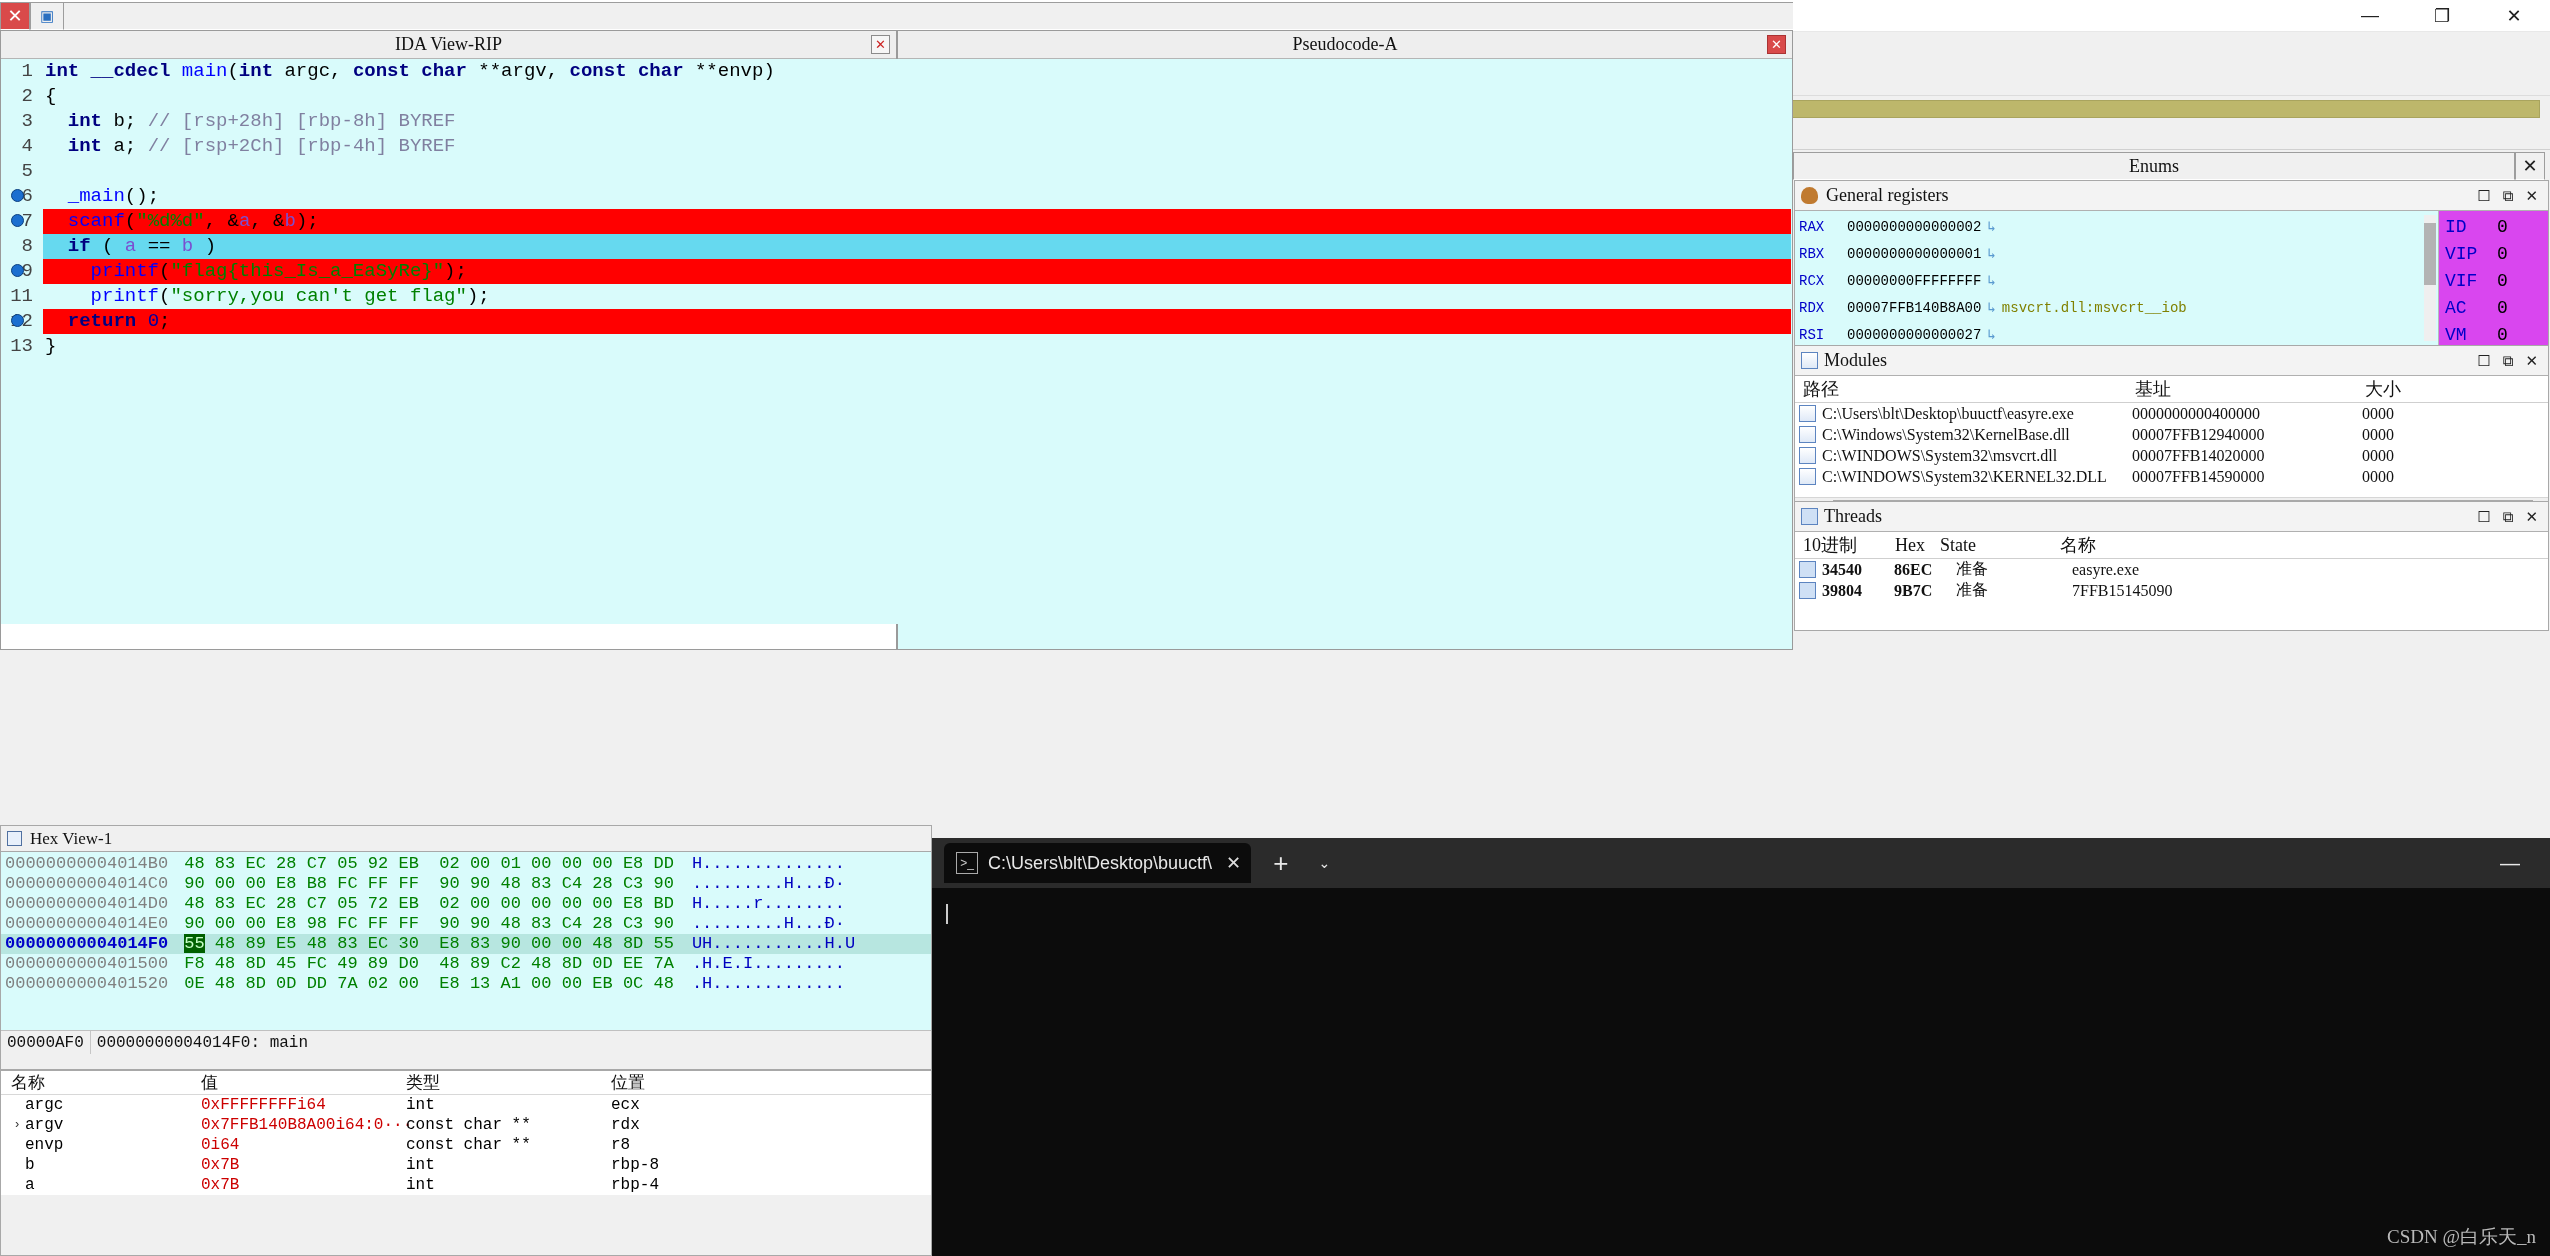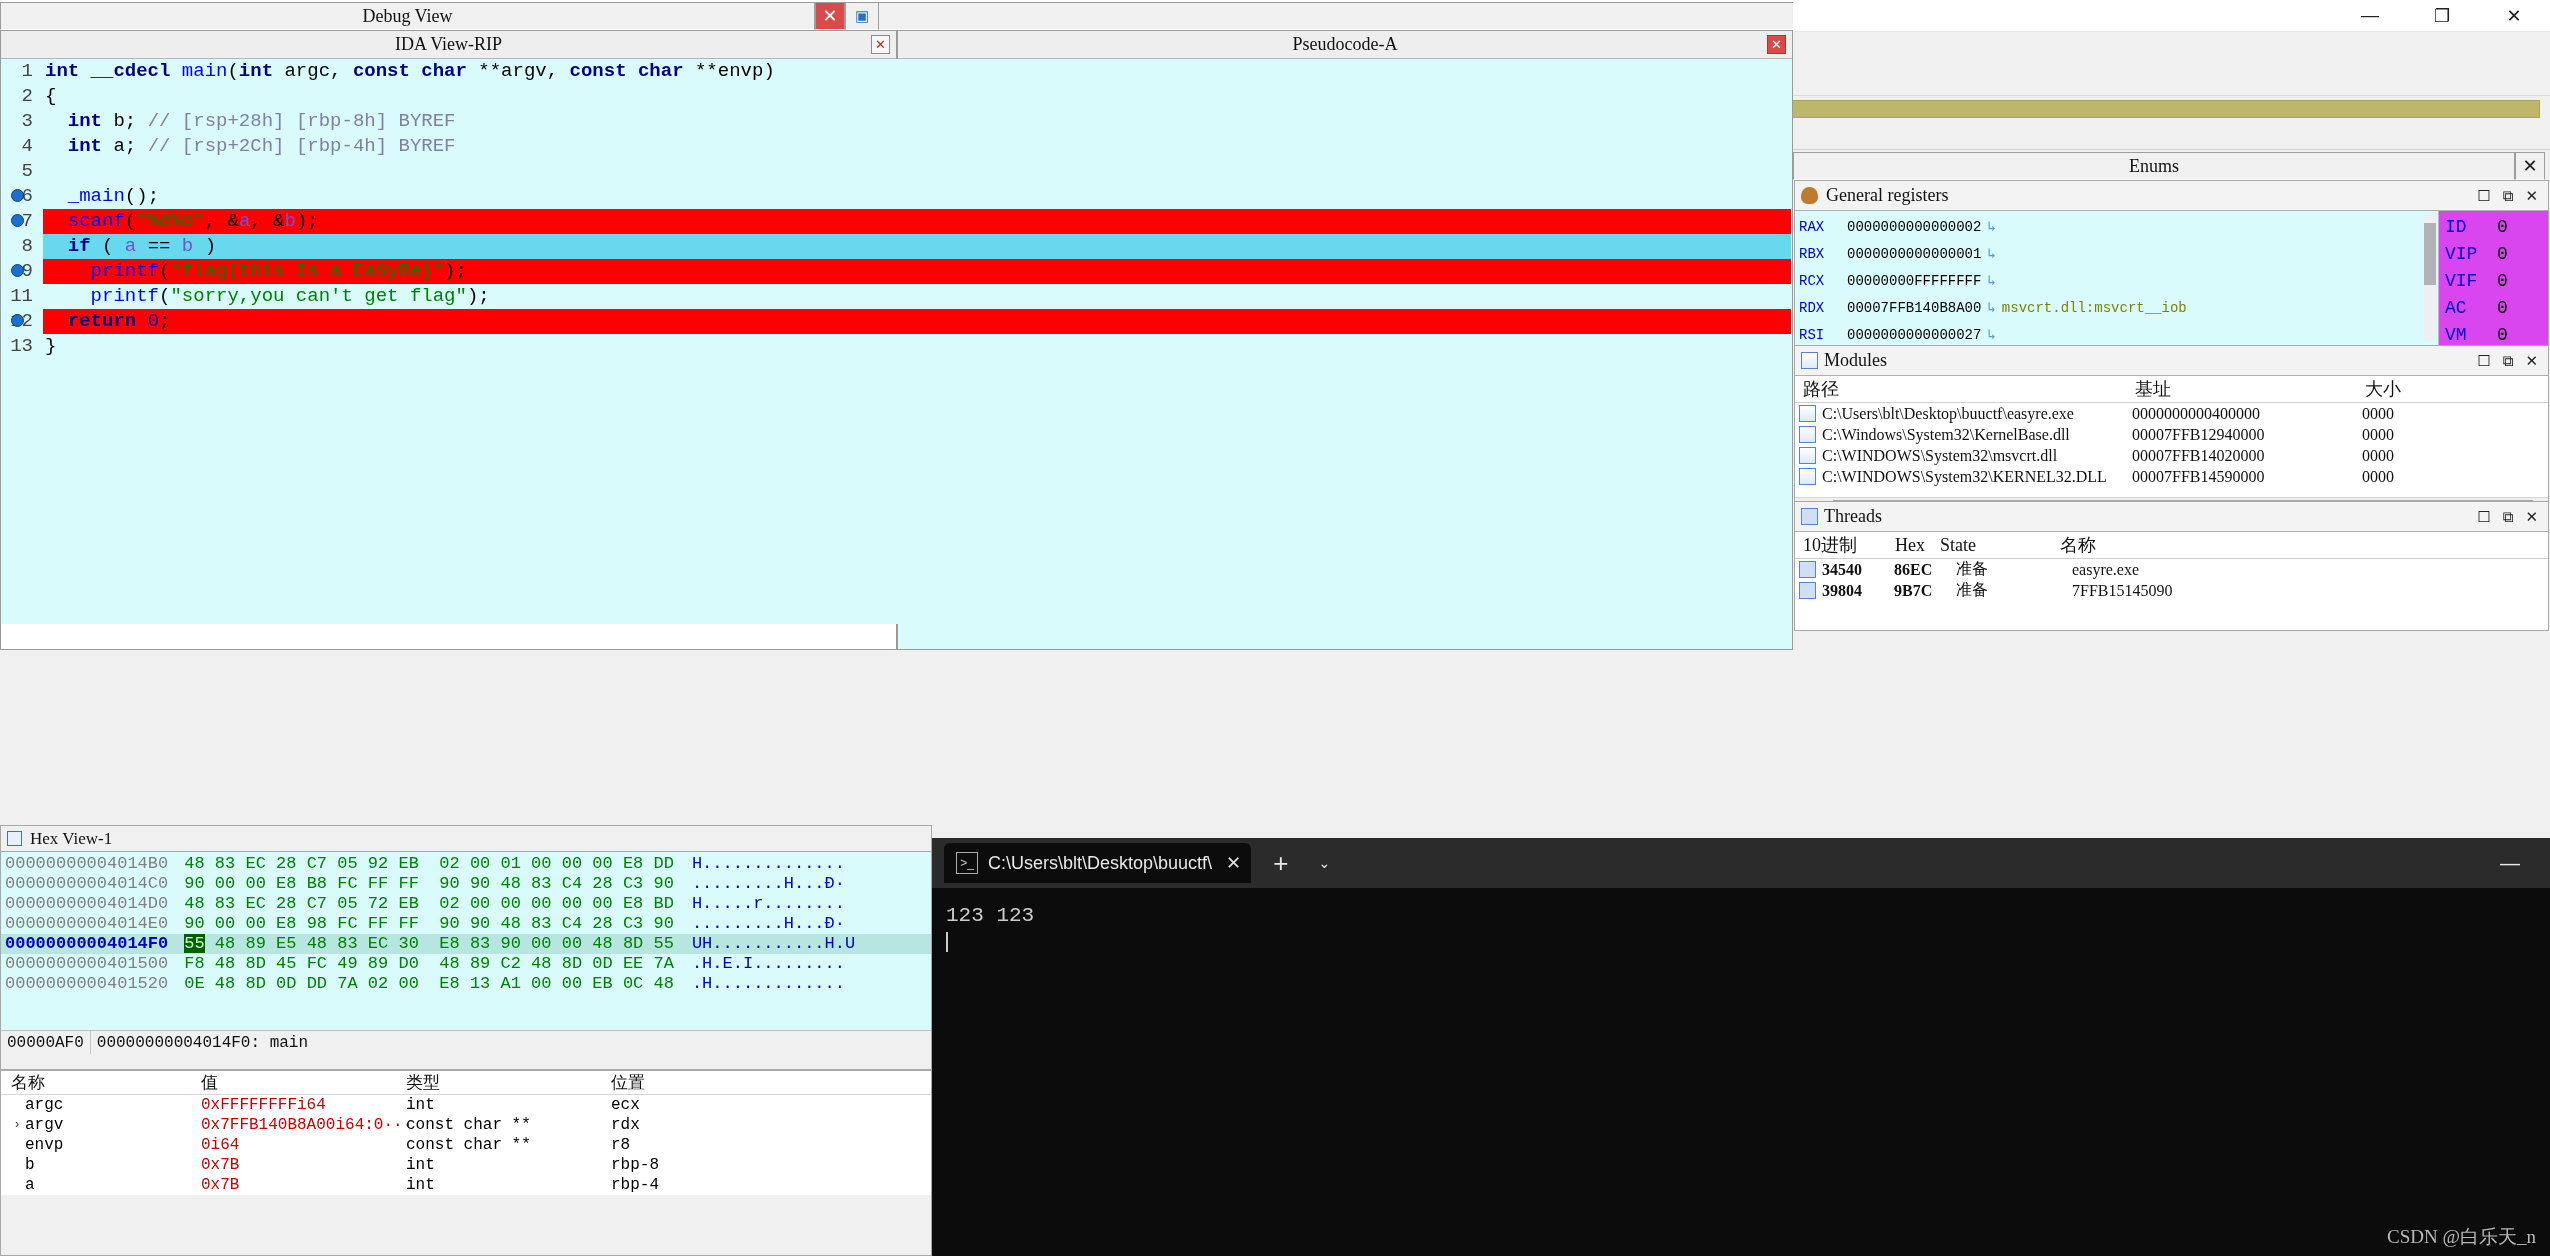--- a/index.html
+++ b/index.html
@@ -384,23 +384,20 @@
         <div class="legend-lb">外部符号</div>
       </div>
       <div class="legend-item">
         <div class="legend-sw" style="background: rgb(0, 204, 34);"></div>
         <div class="legend-lb">Lumina 函数</div>
       </div>
     </div>
 
   <div id="debugview">
     <div class="dv-tabrow">
-      <div class="dv-tab" style="width:815px; background:#f0f0f0;">
-        <span>Debug View</span>
-      </div>
       <div class="dv-tab" style="width:30px; color:#cc2222; background:#d94a4a;">
         <span style="color:#fff">✕</span>
       </div>
       <div class="dv-tab" style="width:34px;">
         <span style="color:#2a6fc0;font-size:15px">▣</span>
       </div>
       <div class="dv-tab" style="flex:1;border-left:none;border-right:none;background:#f0f0f0;"></div>
     </div>
 
     <div class="subwin" style="left:0px; top:30px; width:897px; height:620px;">
@@ -695,19 +692,18 @@
       <div class="term-tab">
         <span class="ic">&gt;_</span>
         <span>C:\Users\blt\Desktop\buuctf\</span>
         <span class="x">✕</span>
       </div>
       <span class="term-plus">+</span>
       <span class="term-chev">⌄</span>
       <span class="term-min">—</span>
     </div>
     <div class="term-body">
-      <div>123 123</div>
       <div><span class="term-caret"></span></div>
     </div>
   </div>
 
   <div class="watermark">CSDN @白乐天_n</div>
 </div>
 
 </body></html>

